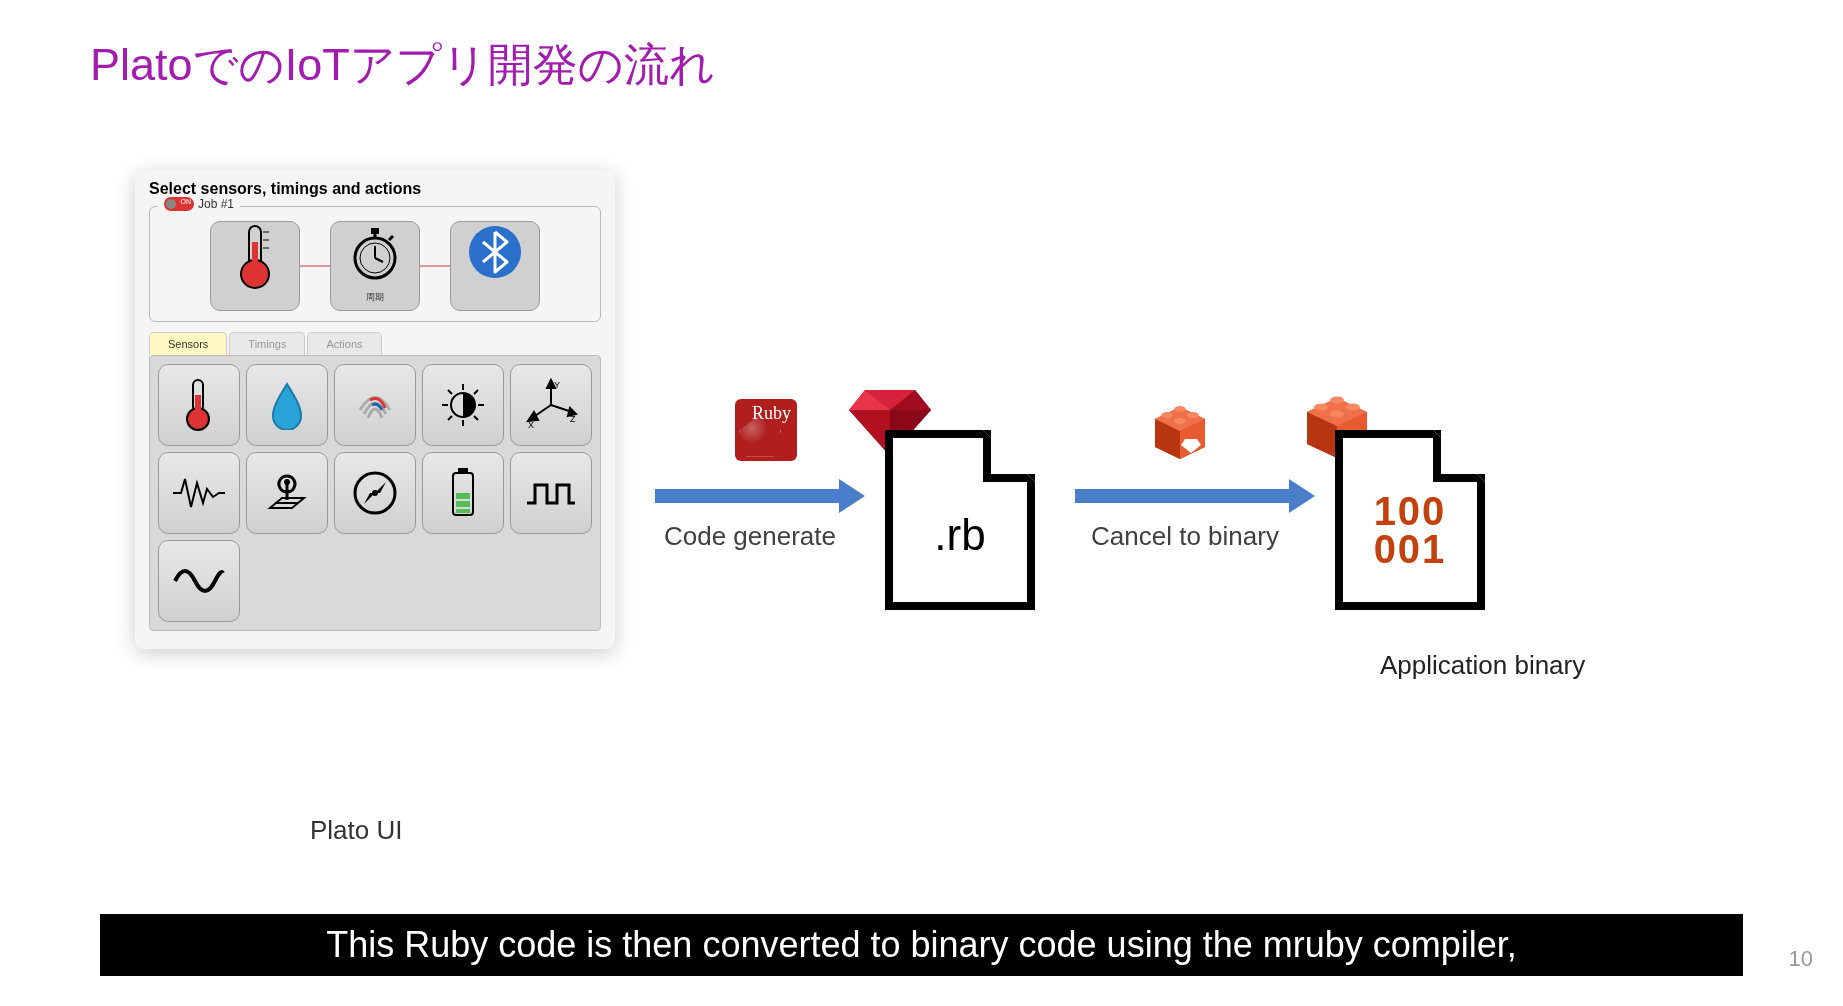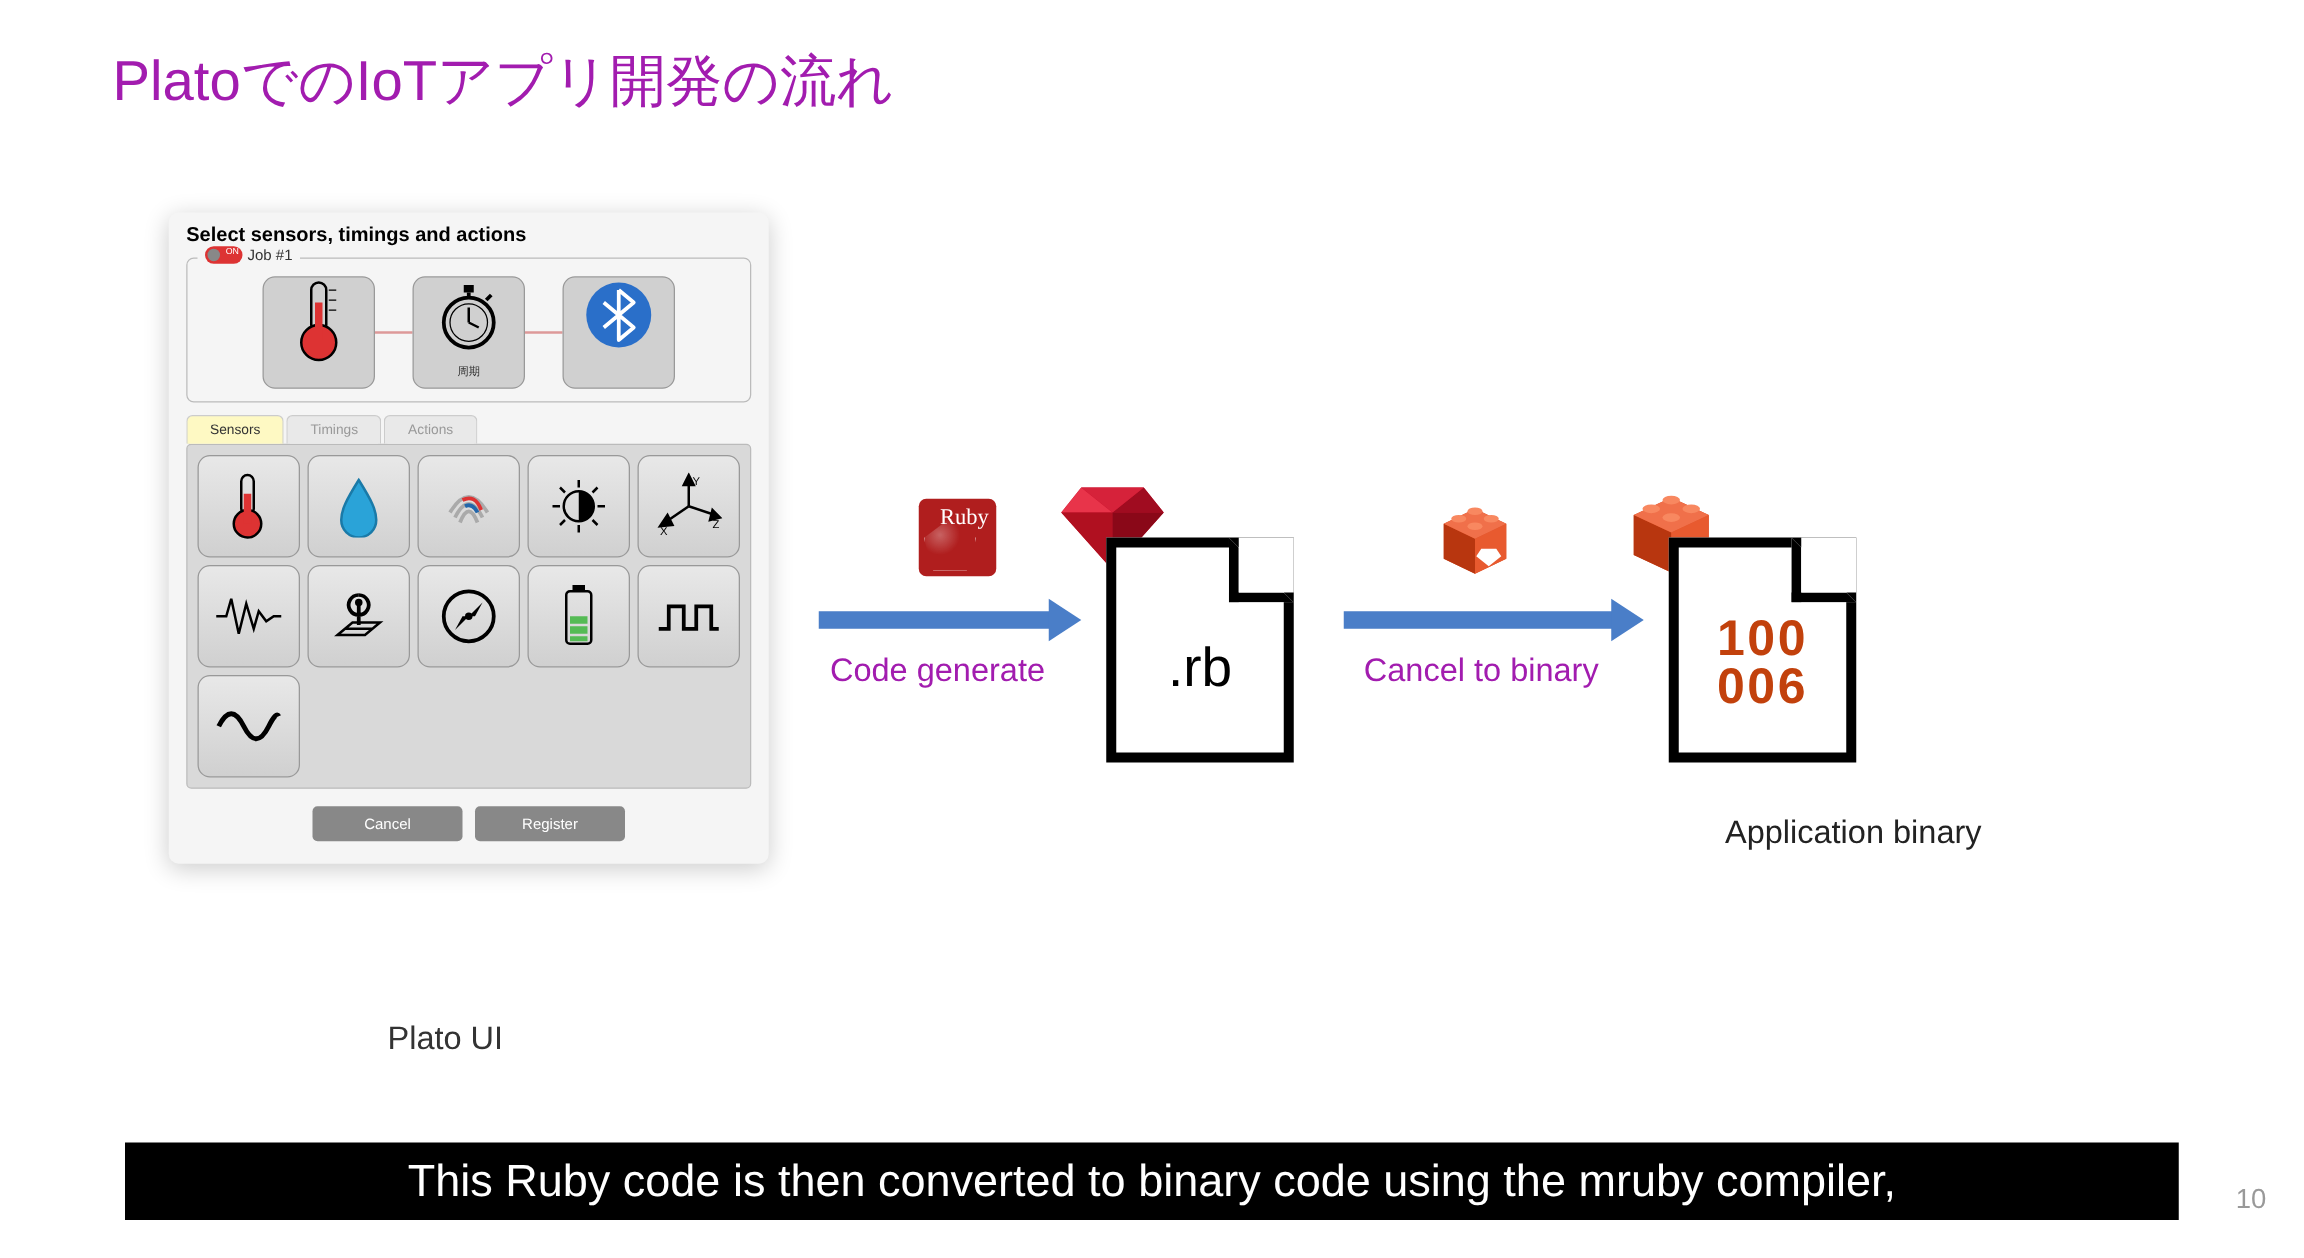--- a/index.html
+++ b/index.html
@@ -166,21 +166,21 @@
     content:"";
     position: absolute;
     right: -20px; top: -10px;
     border-left: 26px solid #4a7ec8;
     border-top: 17px solid transparent;
     border-bottom: 17px solid transparent;
   }
   .arrow-label {
     margin-top: 18px;
     font-size: 26px;
-    color: #a21caf;
+    color: #404040;
     white-space: nowrap;
   }
   .ruby-badge {
     position: absolute;
     top: -90px;
     left: 80px;
     width: 62px; height: 62px;
     background: #b01e1e;
     border-radius: 6px;
     color:#fff;
@@ -411,24 +411,20 @@
           <svg width="56" height="40" viewBox="0 0 56 40">
             <path d="M4 30 L12 30 L12 12 L24 12 L24 30 L34 30 L34 12 L46 12 L46 30 L52 30" fill="none" stroke="#000" stroke-width="3"></path>
           </svg>
         </div>
       <div class="sensor-tile">
           <svg width="56" height="44" viewBox="0 0 56 44">
             <path d="M4 22 Q14 2 24 22 Q34 42 44 22 Q50 10 52 14" fill="none" stroke="#000" stroke-width="4"></path>
           </svg>
         </div>
     </div>
-    <div class="btn-row">
-      <button class="ui-btn">Cancel</button>
-      <button class="ui-btn">Register</button>
-    </div>
   </div>
 </div>
 
 <div class="caption-plato">Plato UI</div>
 
 <div class="flow">
   <div class="arrow">
     <div class="ruby-badge">
         <span>Ruby</span>
       </div>
@@ -474,21 +470,21 @@
       <polygon points="12,24 42,10 72,24 42,38" fill="#f0704a"></polygon>
       <ellipse cx="26" cy="19" rx="7" ry="3.5" fill="#f88860"></ellipse>
         <ellipse cx="42" cy="12" rx="7" ry="3.5" fill="#f88860"></ellipse>
         <ellipse cx="58" cy="19" rx="7" ry="3.5" fill="#f88860"></ellipse>
         <ellipse cx="42" cy="26" rx="7" ry="3.5" fill="#f88860"></ellipse>
       <polygon points="48,46 62,46 66,52 55,62 44,52" fill="#fff"></polygon>
     </svg>
     <div class="file-doc">
       <div class="bin-text">
         <div>100</div>
-        <div>006</div>
+        <div>001</div>
       </div>
     </div>
   </div>
 </div>
 
 <div class="app-bin-caption">Application binary</div>
 
 <div class="subtitle-bar">This Ruby code is then converted to binary code using the mruby compiler,</div>
 <div class="page-num">10</div>
 

